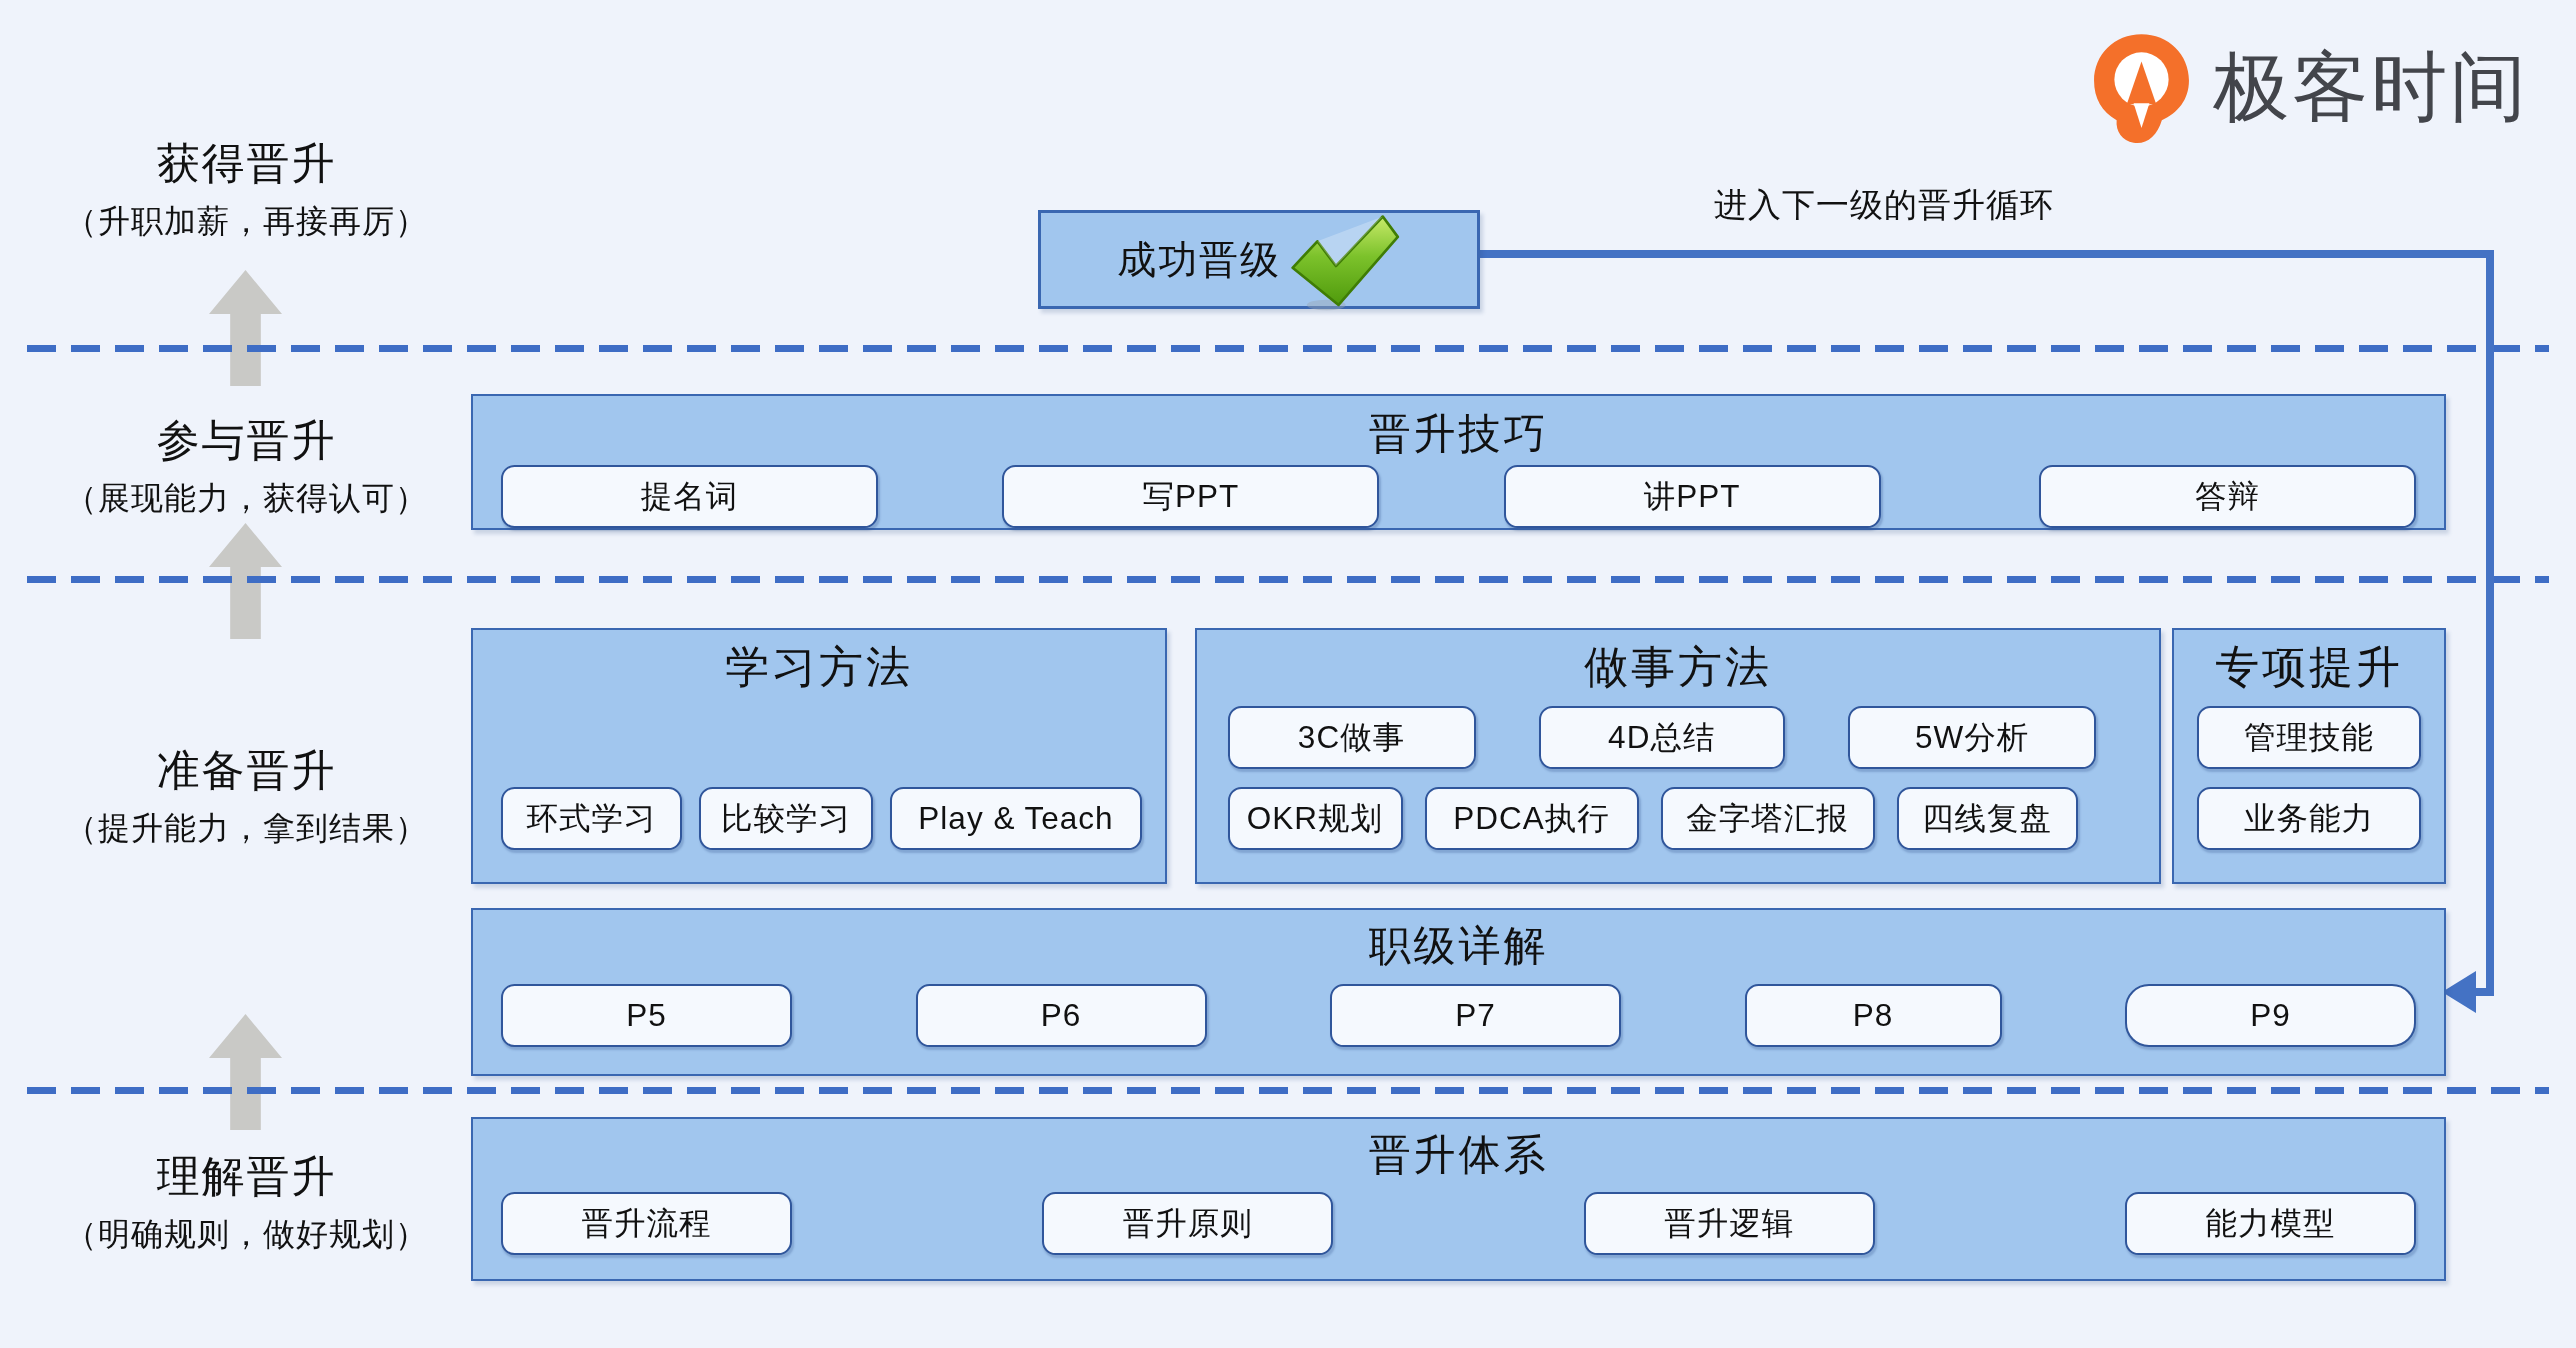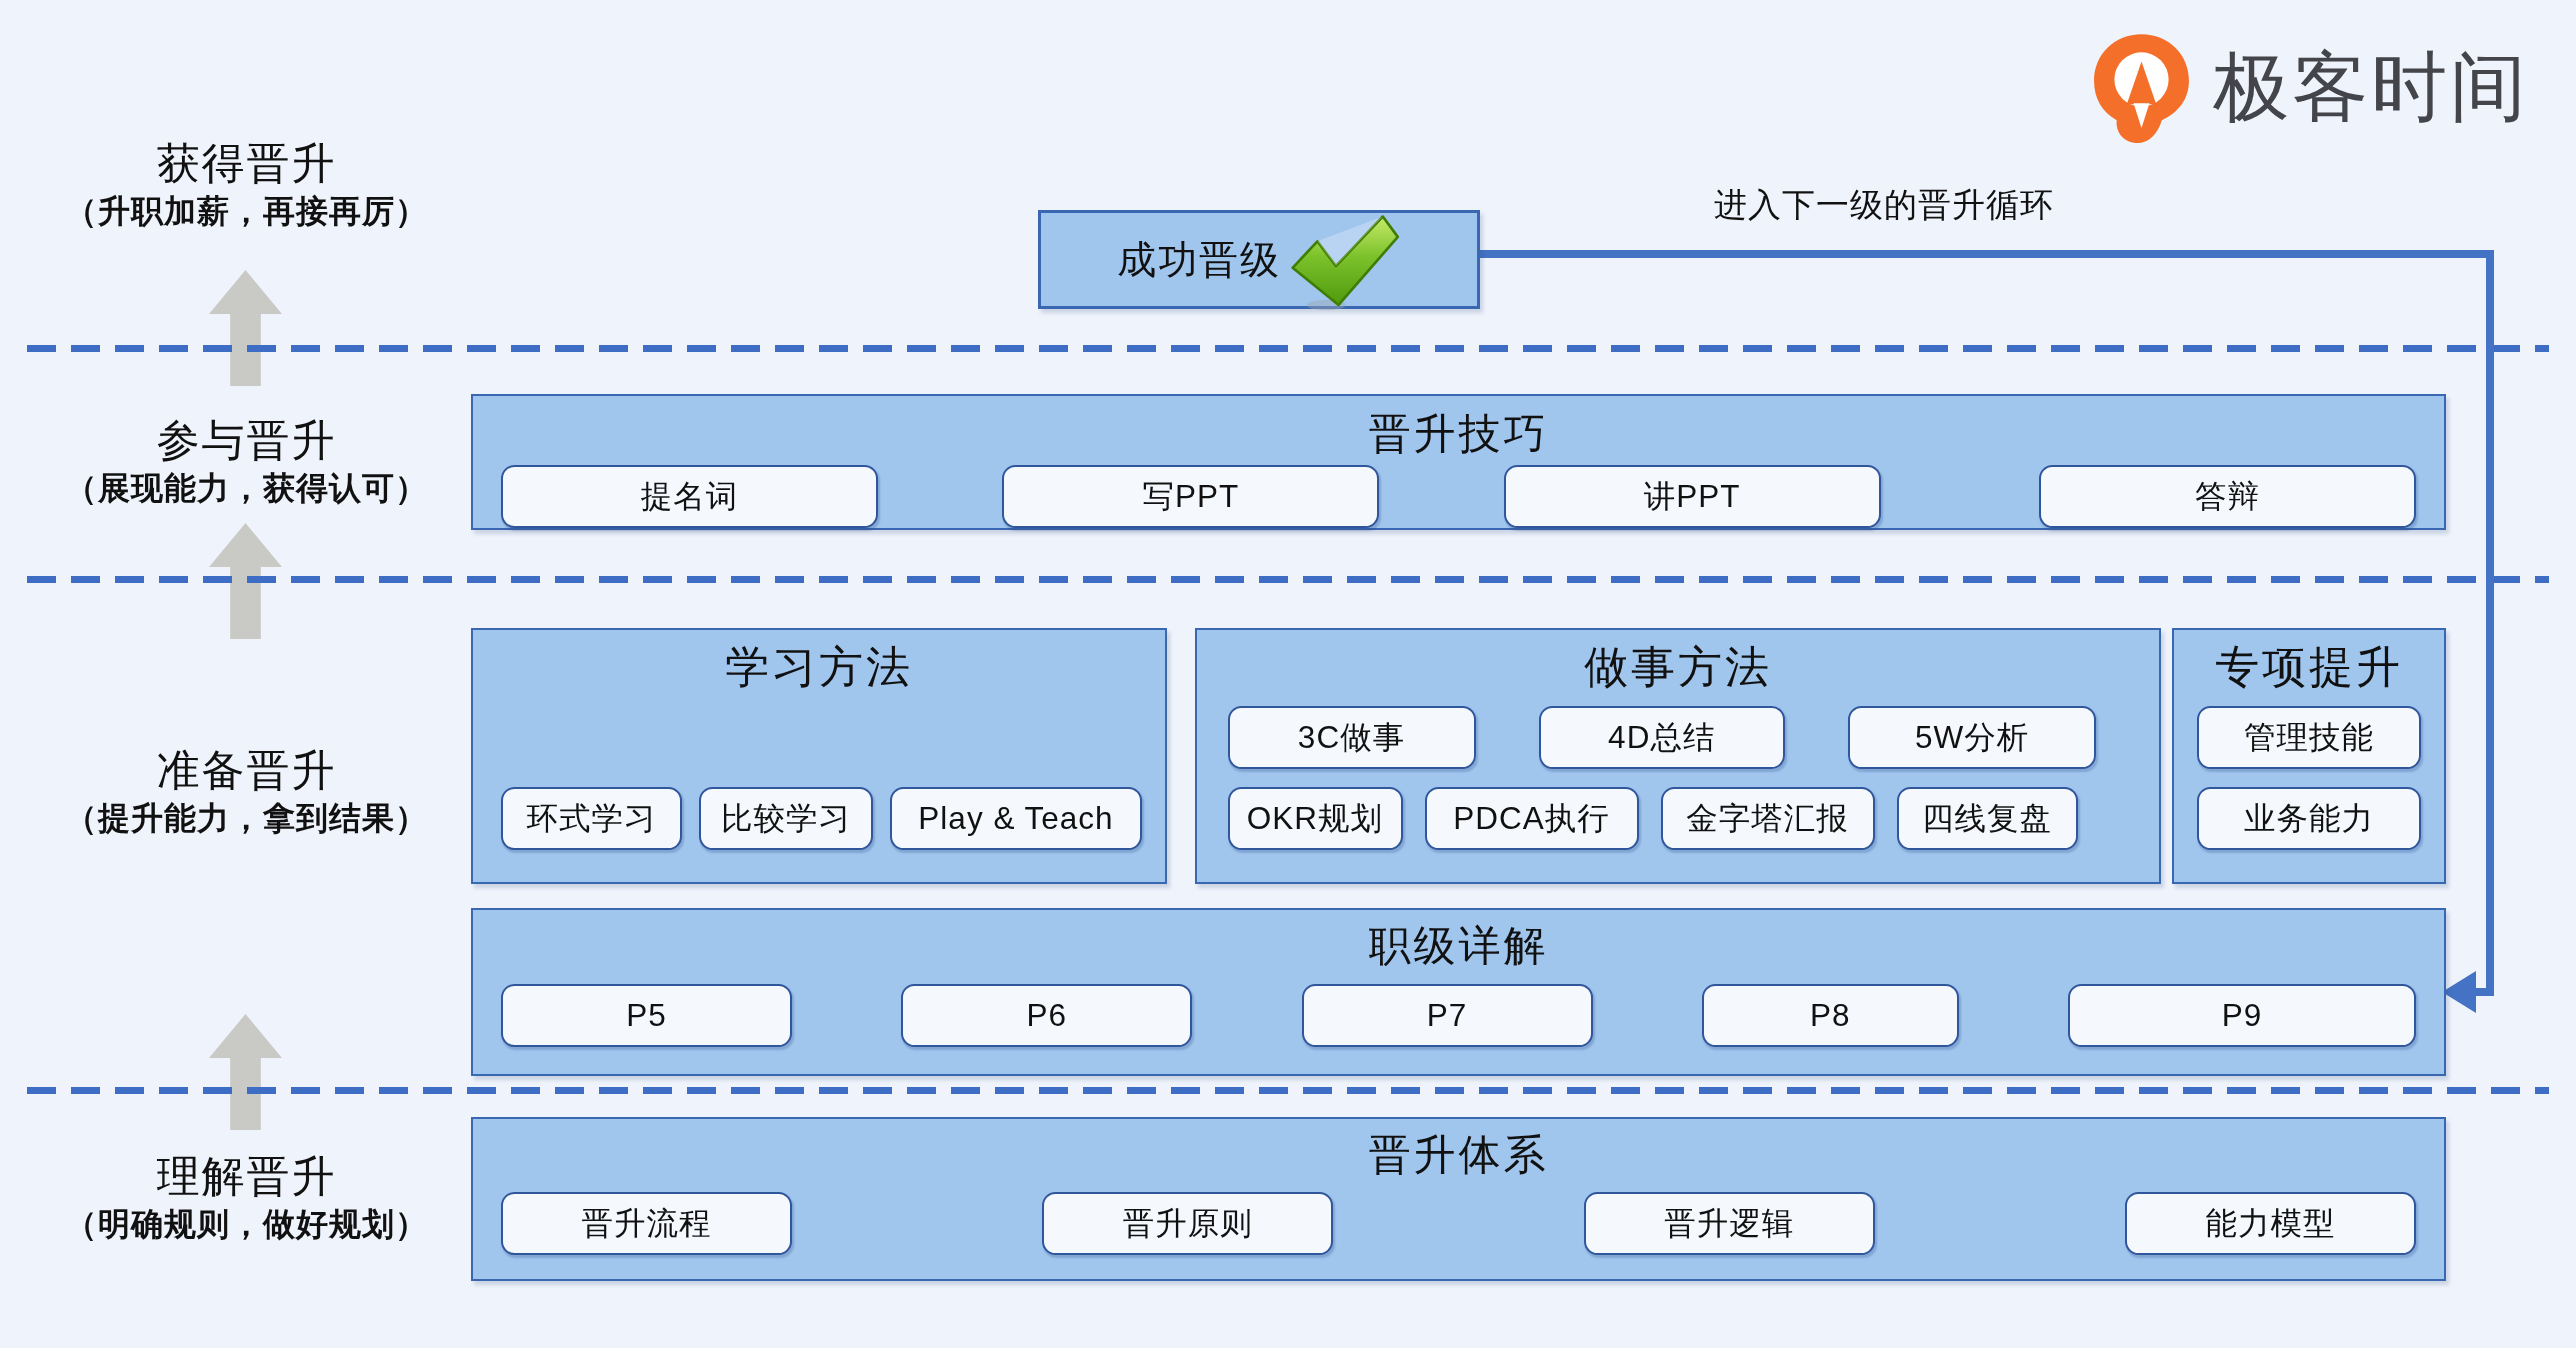--- a/index.html
+++ b/index.html
@@ -5,21 +5,21 @@
   html,body{margin:0;padding:0;}
   body{
     width:2576px;height:1348px;position:relative;overflow:hidden;
     background:#EFF3FB;
     font-family:"Liberation Sans","DejaVu Sans",sans-serif;
     color:#111;
   }
   
   .stage{position:absolute;left:25px;width:443px;text-align:center;}
   .stage .sname{font-size:43px;font-weight:500;letter-spacing:1.9px;line-height:1.15;}
-  .stage .sdesc{font-size:32px;font-weight:700;margin-top:2px;letter-spacing:1px;white-space:nowrap;}
+  .stage .sdesc{font-size:32px;font-weight:400;margin-top:12px;letter-spacing:1px;white-space:nowrap;}
   
   .garrow{
     position:absolute;width:73px;height:116px;background:#C9C9C6;
     clip-path:polygon(50% 0%,100% 38%,71% 38%,71% 100%,29% 100%,29% 38%,0% 38%);
   }
   
   .dash{
     position:absolute;left:27px;right:27px;height:6.7px;
     background:repeating-linear-gradient(90deg,#3E6DC5 0 29px,transparent 29px 44px);
   }
@@ -155,21 +155,21 @@
     </div>
 </div>
 
 <div class="panel" style="left:471px;top:908px;width:1975px;height:168px;">
   <div class="ptitle" style="font-size:42px;">职级详解</div>
   <div class="crow between" style="top:74px;padding:0 28px;">
       <div class="chip" style="width: 291px;">P5</div>
       <div class="chip" style="width: 291px;">P6</div>
       <div class="chip" style="width: 291px;">P7</div>
       <div class="chip" style="width: 257px;">P8</div>
-      <div class="chip" style="width: 348px;">P9</div>
+      <div class="chip" style="width: 291px; border-radius: 24px;">P9</div>
     </div>
 </div>
 
 <div class="panel" style="left:471px;top:1117px;width:1975px;height:164px;">
   <div class="ptitle" style="font-size:42px;">晋升体系</div>
   <div class="crow between" style="top:73px;padding:0 28px;">
       <div class="chip" style="width: 291px;">晋升流程</div>
       <div class="chip" style="width: 291px;">晋升原则</div>
       <div class="chip" style="width: 291px;">晋升逻辑</div>
       <div class="chip" style="width: 291px;">能力模型</div>

